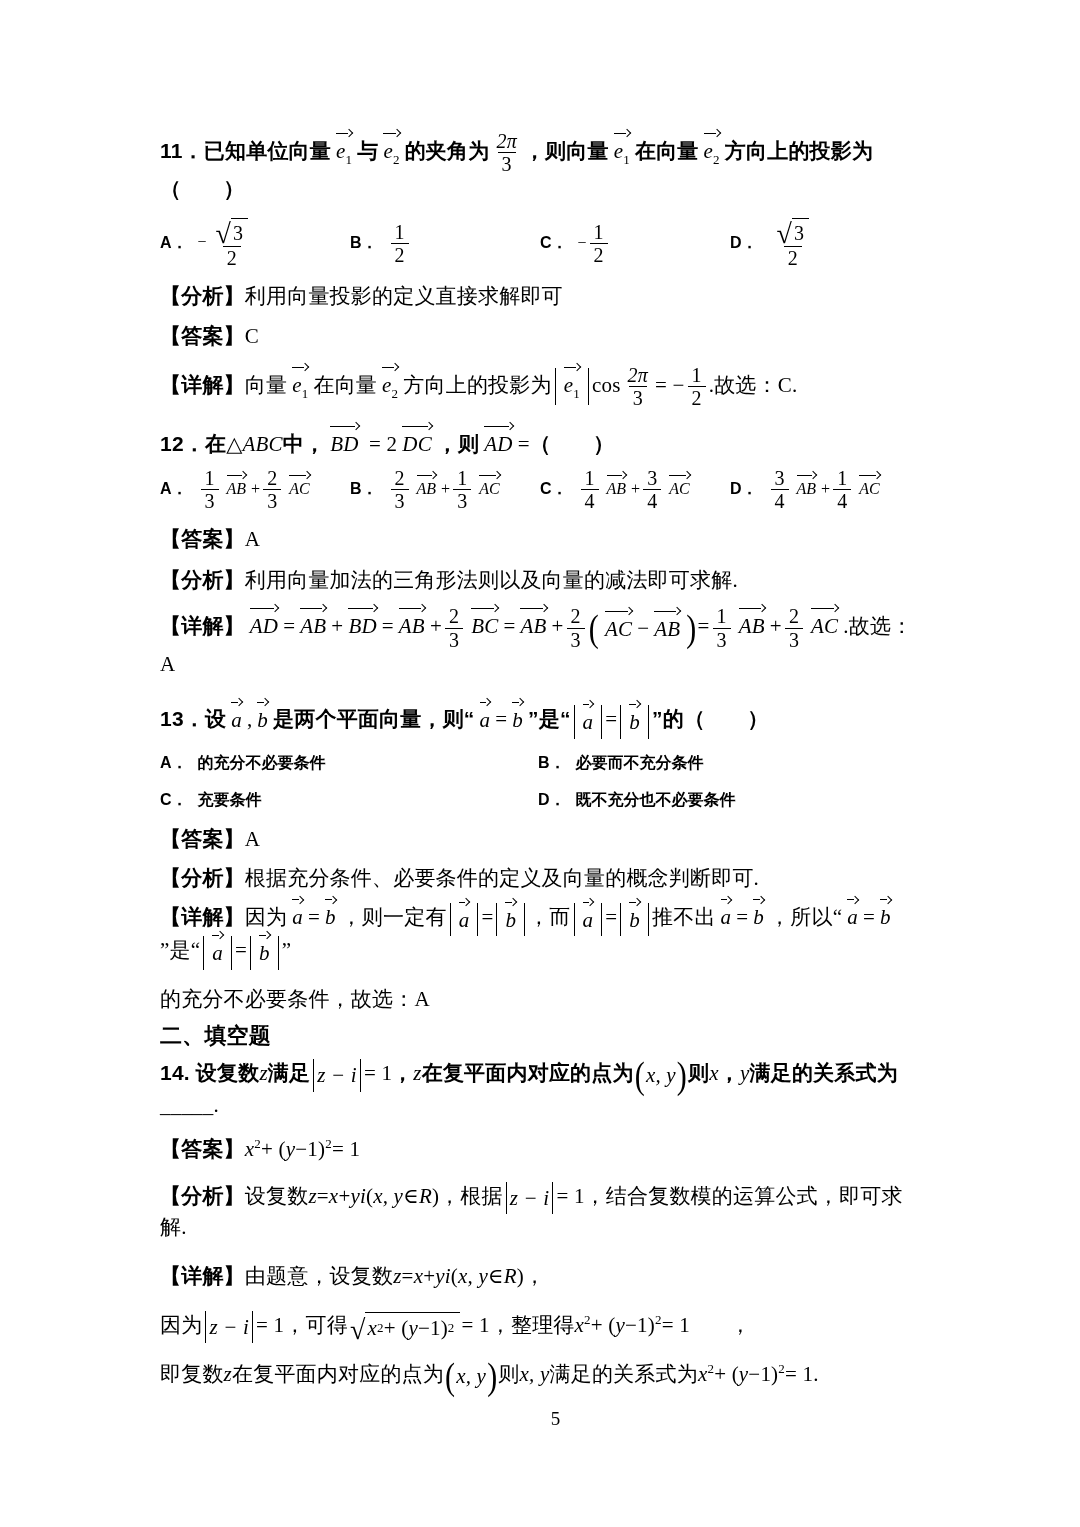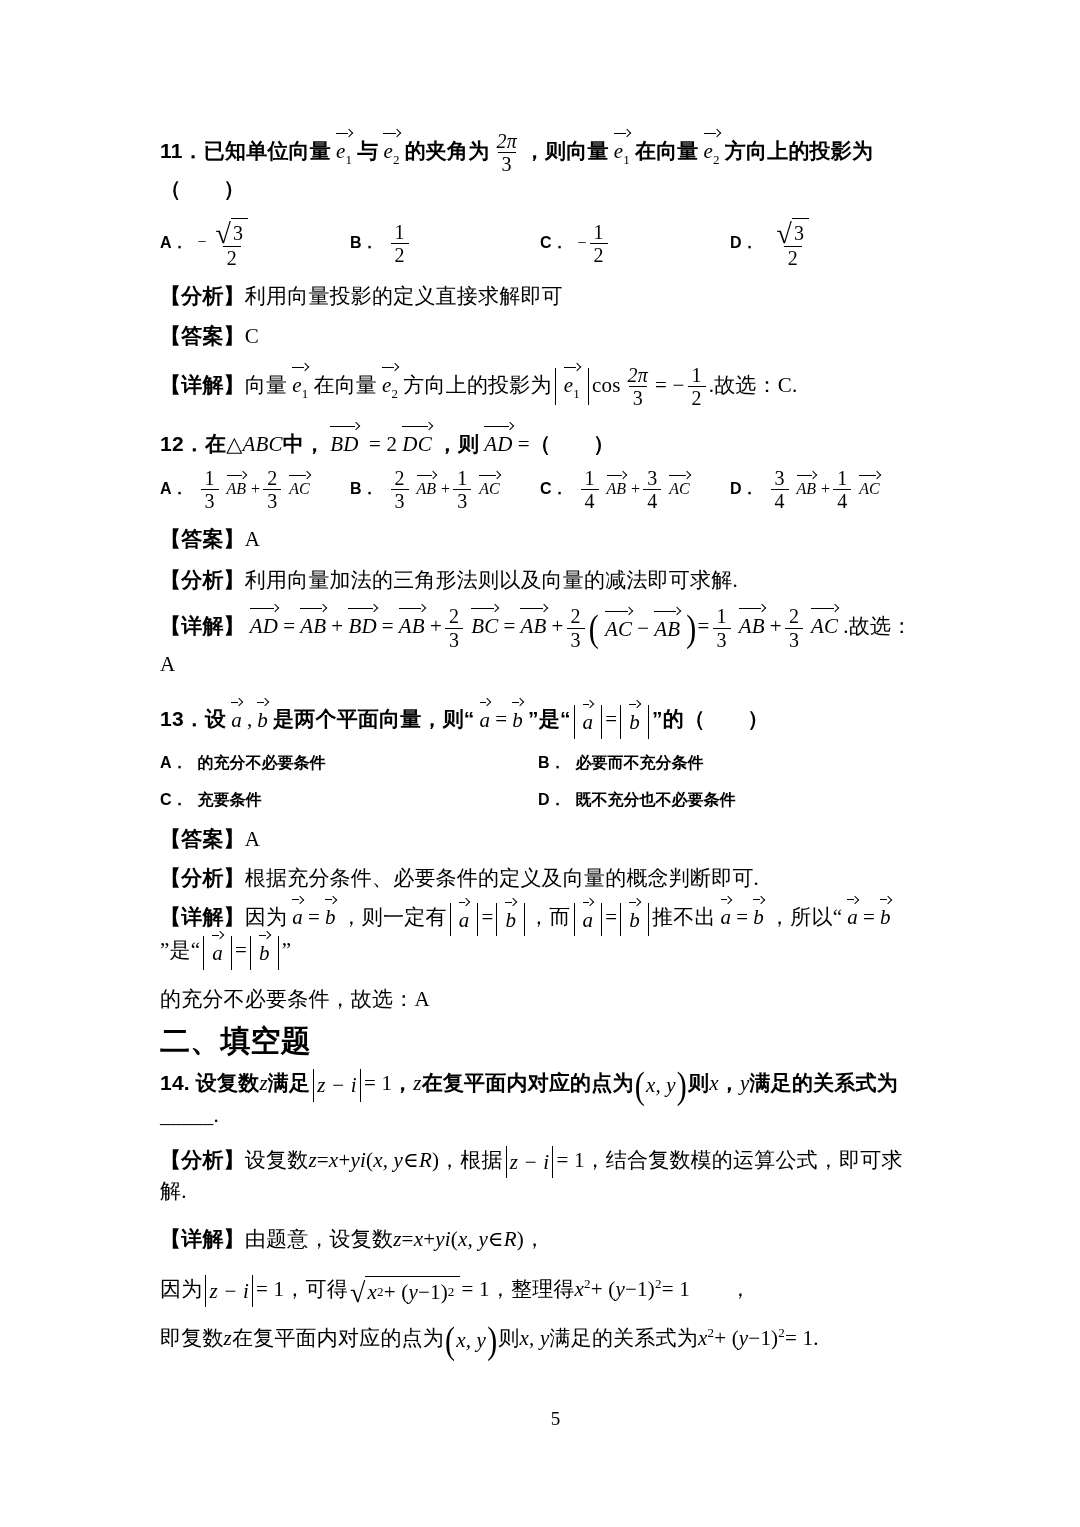--- a/index.html
+++ b/index.html
@@ -30,21 +30,21 @@
   .bigp{display:inline-flex;align-items:center;vertical-align:middle;}
   .pch{font-size:30px;transform:scaleY(1.25);line-height:1;font-family:"Liberation Serif",serif;padding:0 1px;}
   .pmid{display:inline-flex;align-items:center;}
   .optrow{display:flex;align-items:center;}
   .optrow .optcell{width:190px;display:flex;align-items:center;}
   .optrow .optcell:last-child{width:auto;}
   .optrow2{display:flex;align-items:center;}
   .optrow2 .optcell{width:378px;display:flex;align-items:center;}
   .optrow2 .optcell:last-child{width:auto;}
   .lab{margin-right:10px;}
-  .heading{font-size:30px;}
+  .heading{font-size:22px;}
   .footer{position:absolute;top:1408px;left:0;right:0;text-align:center;font-size:19px;
           font-family:"Liberation Serif",serif;}
   .spc{display:inline-block;}
 </style>
 </head>
 <body>
 
 <div class="page">
   <div class="content">
 
@@ -299,20 +299,21 @@
 
     <div class="line" style="margin-bottom:18px"><span class="t b">14. 设复数</span><span class="t it">z</span><span class="t b">满足</span><span class="abs">
           <span class="t it">z − i</span>
         </span><span class="t">= 1</span><span class="t b">，</span><span class="t it">z</span><span class="t b">在复平面内对应的点为</span><span class="bigp">
           <span class="pch">(</span>
           <span class="pmid">
             <span class="t it">x, y</span>
           </span>
           <span class="pch">)</span>
         </span><span class="t b">则</span><span class="t it">x</span><span class="t b">，</span><span class="t it">y</span><span class="t b">满足的关系式为</span><span class="t">_____.</span></div>
+    <div class="line" style="margin-bottom:20px"><span class="t b">【答案】</span><span class="t it">x</span><span class="sup">2</span><span class="t">+ (</span><span class="t it">y</span><span class="t">−1)</span><span class="sup">2</span><span class="t">= 1</span></div>
     <div class="line" style="margin-bottom:22px"><span class="t b">【分析】</span><span class="t">设复数</span><span class="t it">z</span><span class="t">=</span><span class="t it">x</span><span class="t">+</span><span class="t it">yi</span><span class="t">(</span><span class="t it">x, y</span><span class="t">∈</span><span class="t it">R</span><span class="t">)，根据</span><span class="abs">
           <span class="t it">z − i</span>
         </span><span class="t">= 1，结合复数模的运算公式，即可求解.</span></div>
     <div class="line" style="margin-bottom:22px"><span class="t b">【详解】</span><span class="t">由题意，设复数</span><span class="t it">z</span><span class="t">=</span><span class="t it">x</span><span class="t">+</span><span class="t it">yi</span><span class="t">(</span><span class="t it">x, y</span><span class="t">∈</span><span class="t it">R</span><span class="t">)，</span></div>
     <div class="line" style="margin-bottom:18px"><span class="t">因为</span><span class="abs">
           <span class="t it">z − i</span>
         </span><span class="t">= 1，可得</span><span class="sqrt">
           <span class="rad">√</span>
           <span class="vin">
             <span class="t it">x</span>

